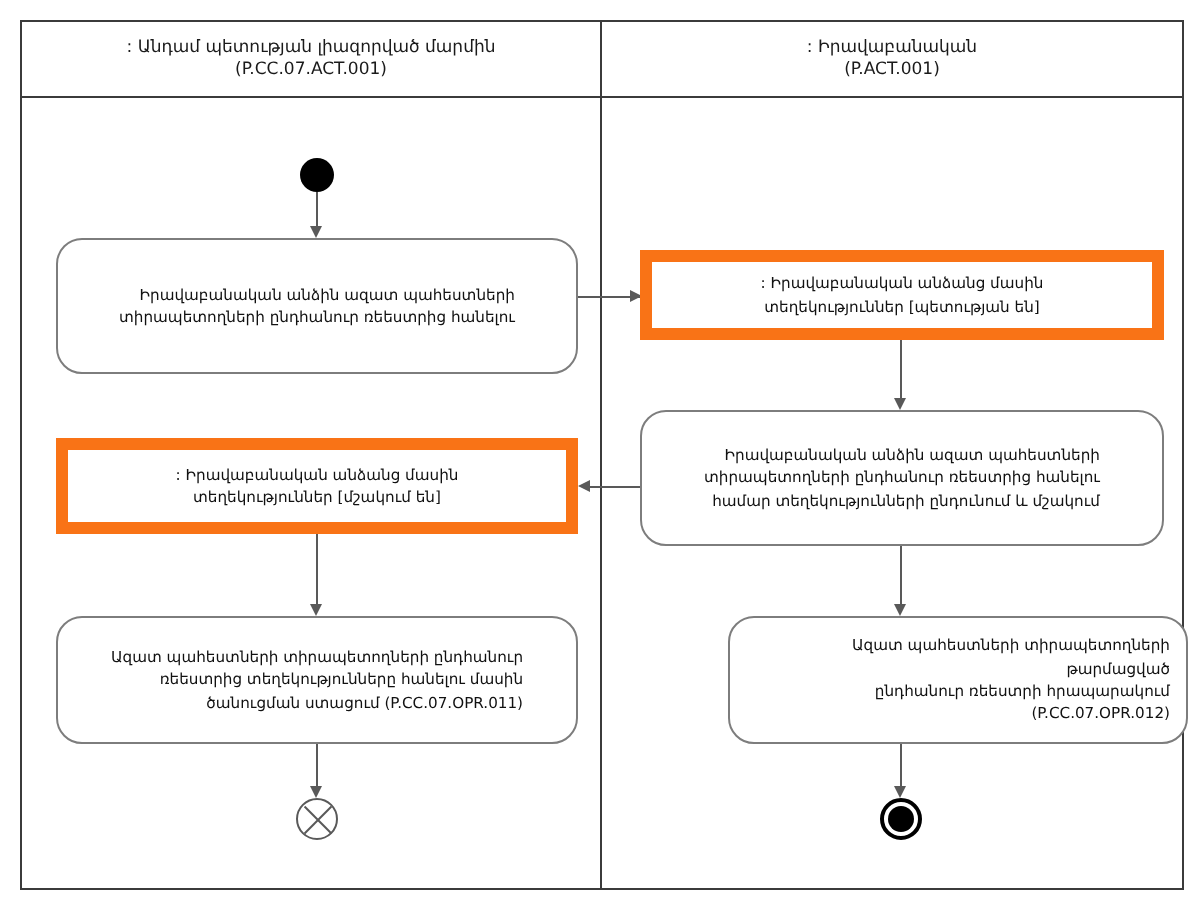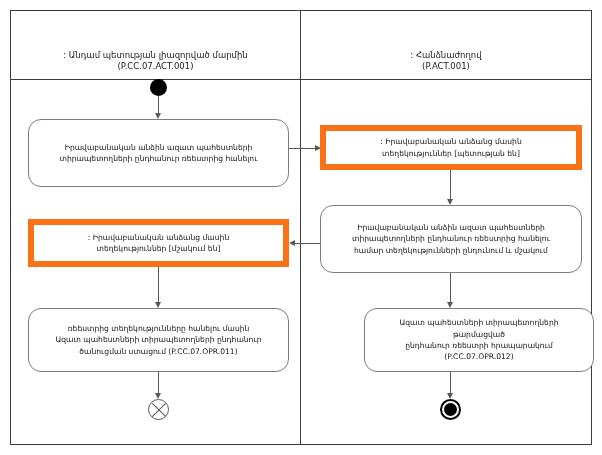--- a/index.html
+++ b/index.html
@@ -34,21 +34,20 @@
     top: 0;
     width: 100%;
     height: 38px;
     box-sizing: border-box;
     border-bottom: 1px solid #3b3b3b;
     display: flex;
     align-items: center;
     justify-content: center;
     text-align: center;
     padding: 0 6px;
-    margin-top: 31px;
   }
   .lane-header span {
     font-size: 8.5px;
     line-height: 11px;
     color: #1a1a1a;
     display: block;
   }
   .lane-header .code { font-size: 8.5px; }
 
   
@@ -61,20 +60,21 @@
     text-align: center;
     background: #ffffff;
     color: #111111;
     font-size: 7.6px;
     line-height: 11.4px;
     padding: 3px 8px;
   }
   .action {
     border: 1px solid #7d7d7d;
     border-radius: 13px;
+    text-align: right;
   }
   .object {
     border: 6px solid #f97316;
     border-radius: 0;
   }
   .node span { display: block; }
 
   
   .initial-node {
     position: absolute;
@@ -168,21 +168,21 @@
         <span>: Անդամ պետության լիազորված մարմին</span>
         <span class="code">(P.CC.07.ACT.001)</span>
       </div>
     </div>
   </div>
 
   <div class="lane lane-right">
     <div class="lane-header">
       <div>
         <span>
-          <span>: Հանձնաժողով</span>
+          <span>: Իրավաբանական</span>
           <span class="code">(P.ACT.001)</span>
         </span>
       </div>
     </div>
   </div>
 
   <div class="initial-node" style="left:150px; top:79px;"></div>
 
   <div class="edge-v" style="left:158px; top:96px; height:19px;"></div>
   <div class="arrow-down" style="left:155px; top:113px;"></div>
@@ -202,22 +202,22 @@
       <span>: Իրավաբանական անձանց մասին</span>
       <span>տեղեկություններ [մշակում են]</span>
     </div>
   </div>
 
   <div class="edge-v" style="left:158px; top:267px; height:37px;"></div>
   <div class="arrow-down" style="left:155px; top:302px;"></div>
 
   <div class="node action" style="left:28px; top:308px; width:261px; height:64px;">
     <div>
+      <span>Ազատ պահեստների տիրապետողների ընդհանուր</span>
       <span>ռեեստրից տեղեկությունները հանելու մասին</span>
-      <span>Ազատ պահեստների տիրապետողների ընդհանուր</span>
       <span>ծանուցման ստացում (P.CC.07.OPR.011)</span>
     </div>
   </div>
 
   <div class="edge-v" style="left:158px; top:372px; height:24px;"></div>
   <div class="arrow-down" style="left:155px; top:393px;"></div>
 
   <div class="flow-final" style="left:148px; top:399px;"></div>
 
   <div class="node object" style="left:320px; top:125px; width:262px; height:45px;">

